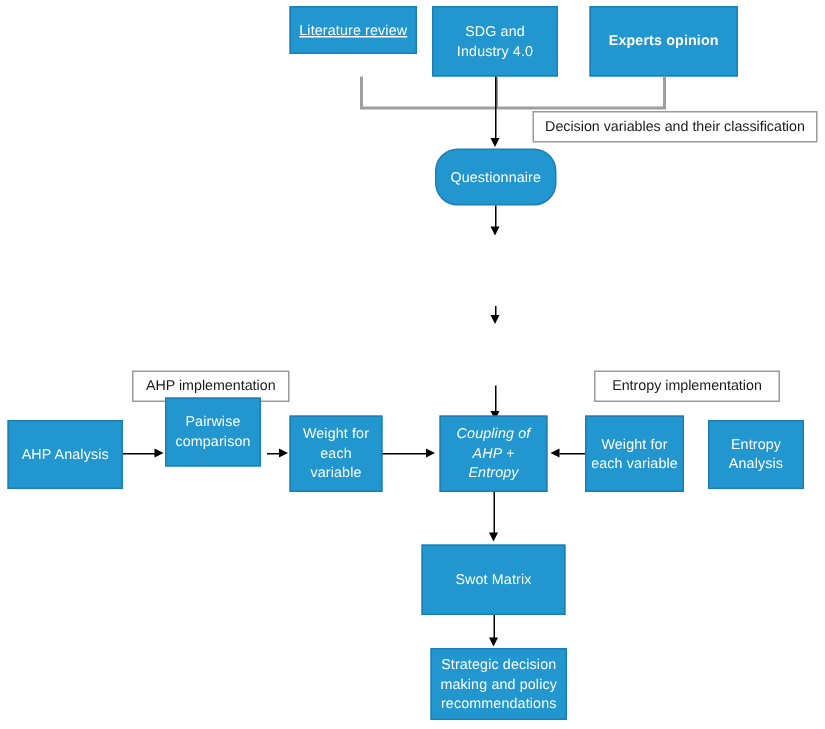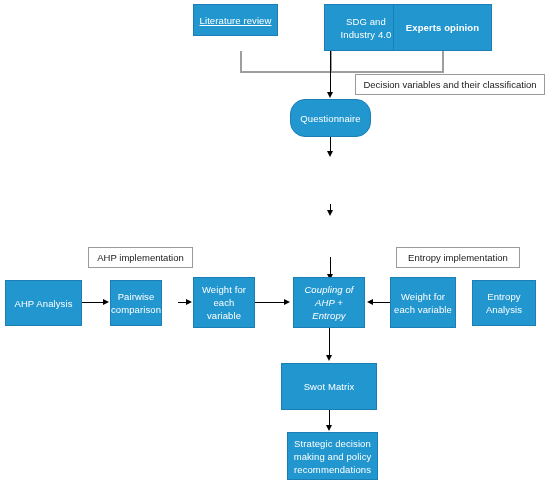--- a/index.html
+++ b/index.html
@@ -74,21 +74,21 @@
 </style>
 </head>
 <body>
 
 <div id="canvas">
 
   <div class="node" style="left:193px; top:4px; width:85px; height:32px;text-decoration:underline;">
     <span>Literature review</span>
   </div>
 
-  <div class="node" style="left:288px; top:4px; width:84px; height:47px;margin-left:36px;">
+  <div class="node" style="left:288px; top:4px; width:84px; height:47px;">
     <span>SDG and Industry 4.0</span>
   </div>
 
   <div class="node" style="left:393px; top:4px; width:99px; height:47px;font-weight:bold;">
     <span>Experts opinion</span>
   </div>
 
   <div class="conn gray" style="left:240px; top:51px; width:1.5px; height:21px;"></div>
   <div class="conn gray" style="left:330px; top:51px; width:1.5px; height:21px;"></div>
   <div class="conn gray" style="left:442px; top:51px; width:1.5px; height:21px;"></div>
@@ -124,21 +124,21 @@
     <span>Entropy implementation</span>
   </div>
 
   <div class="node" style="left:5px; top:280px; width:77px; height:46px;">
     <span>AHP Analysis</span>
   </div>
 
   <div class="conn" style="left:82px; top:302px; width:22px; height:1.2px;"></div>
   <div class="arrowhead arrow-right" style="left:103px; top:299px;"></div>
 
-  <div class="node" style="left:110px; top:280px; width:52px; height:46px;text-align:center;">
+  <div class="node" style="left:110px; top:265px; width:64px; height:46px;text-align:center;">
     <span>Pairwise comparison</span>
   </div>
 
   <div class="conn" style="left:178px; top:302px; width:10px; height:1.2px;"></div>
   <div class="arrowhead arrow-right" style="left:186px; top:299px;"></div>
 
   <div class="node" style="left:193px; top:277px; width:62px; height:51px;">
     <span>Weight for each variable</span>
   </div>
 

